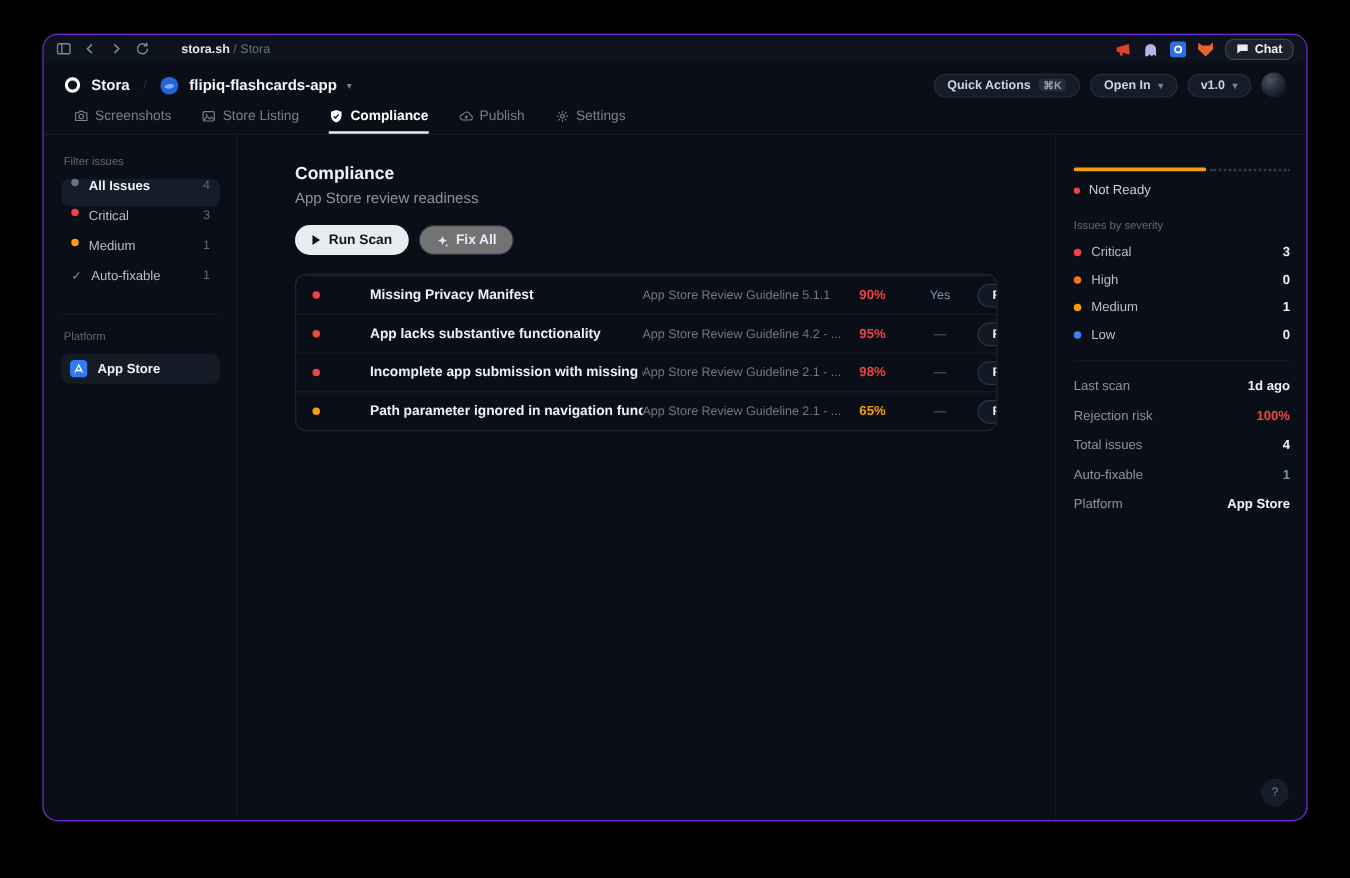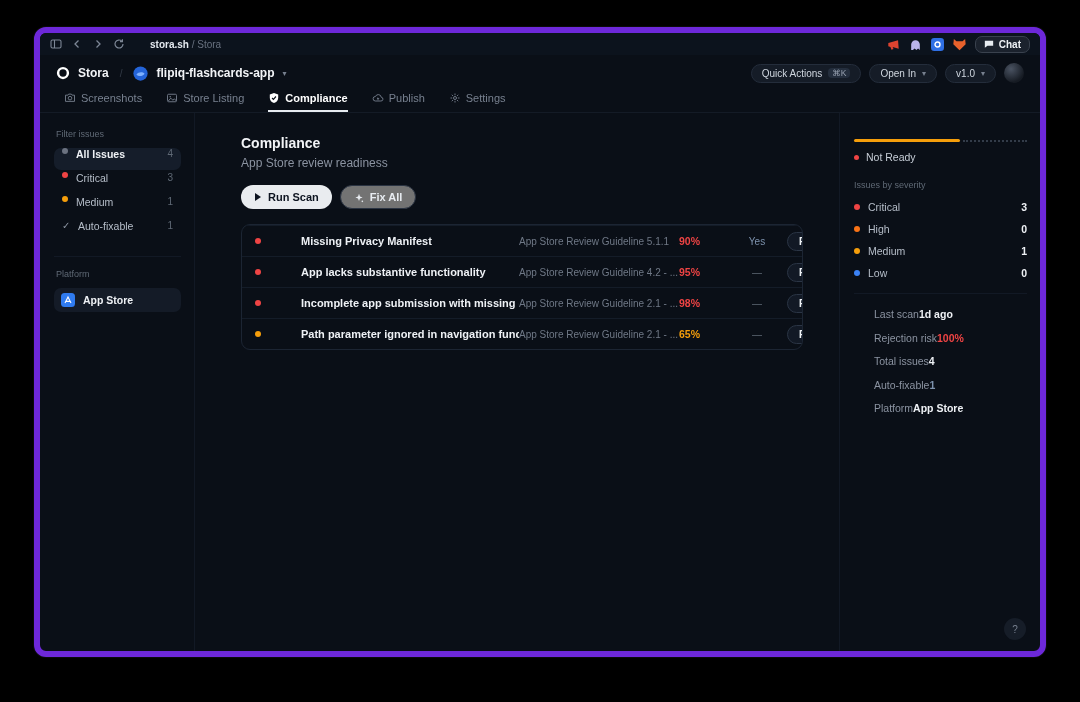--- a/index.html
+++ b/index.html
@@ -1,19 +1,19 @@
 <!DOCTYPE html>
 <html><head>
 <meta charset="utf-8">
 <style>
   * { margin:0; padding:0; box-sizing:border-box; }
   html,body { width:1080px; height:702px; background:#000; overflow:hidden;
               font-family:"Liberation Sans", sans-serif; }
   .window { position:absolute; left:34px; top:27px; width:1012px; height:630px;
-            background:#0a0f17; border:6px solid #6d28d9; border-radius:12px;
+            background:#0a0f17; border:1px solid #6d28d9; border-radius:12px;
             overflow:hidden; display:flex; flex-direction:column;
             box-shadow:0 0 0 1px rgba(255,255,255,.04), 0 14px 50px rgba(0,0,0,.9); }
 
   
   .chrome { height:22px; flex:0 0 22px; background:#0c131d; display:flex; align-items:center;
             padding:0 10px; gap:9px; color:#7d8796; }
   .chrome svg { display:block; }
   .chrome .nav-ic { width:12px; height:12px; cursor:pointer; }
   .url { margin-left:16px; font-size:10px; }
   .url .host { color:#e3e8ee; font-weight:bold; }
@@ -26,21 +26,21 @@
 
   
   .appbar { height:36px; flex:0 0 36px; display:flex; align-items:center; padding:0 16px; gap:8px; }
   .brand { font-size:12px; font-weight:bold; color:#f2f4f7; }
   .crumb-sep { color:#333b47; font-size:10px; margin:0 3px; }
   .project { font-size:12px; font-weight:bold; color:#f2f4f7; }
   .caret { color:#77808f; font-size:8px; }
   .appbar-right { margin-left:auto; display:flex; align-items:center; gap:8px; }
   .pill-btn { display:flex; align-items:center; gap:6px; background:#151c27;
               border:1px solid #242d3b; border-radius:12px; padding:3px 10px;
-              font-size:10px; color:#cfd6df; cursor:pointer; }
+              font-size:10px; color:#cfd6df; cursor:pointer;font-weight:bold; }
   .kbd { background:#242e3d; border-radius:4px; padding:0 4px; font-size:8.5px; color:#97a1b0; }
   .avatar { width:20px; height:20px; border-radius:50%; cursor:pointer;
             background:radial-gradient(circle at 35% 30%, #4a5362, #161b23 70%); }
 
   
   .tabbar { height:22px; flex:0 0 22px; display:flex; gap:24px; padding:0 24px;
             border-bottom:1px solid #141b26; }
   .tab { display:flex; align-items:center; gap:5px; font-size:11px; color:#77808f;
          cursor:pointer; padding-bottom:6px; border-bottom:2px solid transparent; }
   .tab svg { width:12px; height:12px; }
@@ -79,21 +79,21 @@
                font-size:11px; font-weight:bold; border:1px solid #2a3342; border-radius:13px;
                padding:5px 13px; cursor:pointer; }
 
   .ctable { width:562px; border:1px solid #1c2533; border-radius:9px; overflow:hidden; }
   .trow { display:grid; grid-template-columns:46px 218px 160px 48px 60px 1fr;
           align-items:center; padding:0 10px 0 13px; }
   .thead { height:27px; color:#97a1b0; font-size:10.5px; }
   .drow { height:31px; border-top:1px solid #141c28; }
   .issue { font-size:11px; font-weight:bold; color:#eef1f5; white-space:nowrap; overflow:hidden; }
   .guideline { font-size:10px; color:#6f7886; white-space:nowrap; overflow:hidden; }
-  .pct { font-size:10.5px; font-weight:bold; text-align:left; }
+  .pct { font-size:10.5px; font-weight:bold; text-align:center; }
   .pct.critical { color:#ef4444; } .pct.medium { color:#f59e0b; }
   .afix { font-size:10px; color:#5f6975; text-align:center; }
   .afix.yes { color:#7d92ad; }
   .fix-btn { justify-self:end; background:#121925; border:1px solid #2b3545; color:#eef1f5;
              border-radius:11px; padding:3px 11px; font-size:10px; font-weight:bold; cursor:pointer; }
 
   
   .scorepanel { width:201px; flex:0 0 201px; border-left:1px solid #121925;
                 padding:15px 13px 0 14px; position:relative; }
   .score-row { display:flex; align-items:baseline; gap:4px; }
@@ -102,21 +102,21 @@
   .score-delta { margin-left:auto; font-size:10.5px; font-weight:bold; color:#5e79a0; }
   .bar { margin:11px 0 9px; display:flex; align-items:center; height:3px; }
   .bar-fill { height:3px; background:#f59e0b; border-radius:2px; }
   .bar-rest { flex:1; border-top:2px dotted #333c49; margin-left:3px; }
   .status-row { display:flex; align-items:center; gap:7px; font-size:10.5px; color:#c6cdd6; }
   .sev-title { font-size:9px; color:#5f6975; margin:17px 0 11px; }
   .sev-row { display:flex; align-items:center; gap:8px; margin-bottom:10px; }
   .sev-label { font-size:10.5px; color:#b6bec9; }
   .sev-val { margin-left:auto; font-size:10.5px; font-weight:bold; color:#eef1f5; }
   .panel-divider { height:1px; background:#121925; margin:14px 0 14px; }
-  .stat-row { display:flex; margin-bottom:11.5px;margin-left:20px; }
+  .stat-row { display:flex; justify-content:space-between; margin-bottom:11.5px; }
   .stat-label { font-size:10.5px; color:#8b93a1; }
   .stat-val { font-size:10.5px; font-weight:bold; color:#eef1f5; }
   .stat-val.red { color:#ef4444; } .stat-val.blue { color:#7d92ad; }
   .help-btn { position:absolute; right:14px; bottom:11px; width:22px; height:22px;
               border-radius:50%; background:#161d28; color:#77808f; font-size:10px;
               display:flex; align-items:center; justify-content:center; cursor:pointer; }
 </style>
 </head>
 <body>
 

